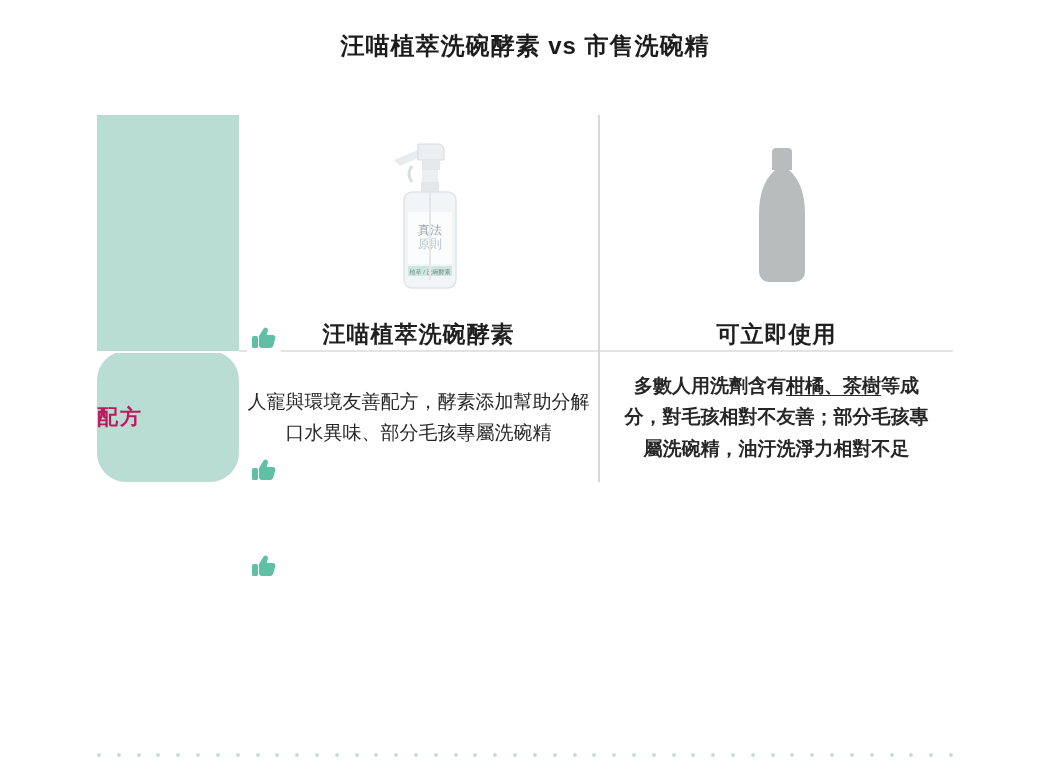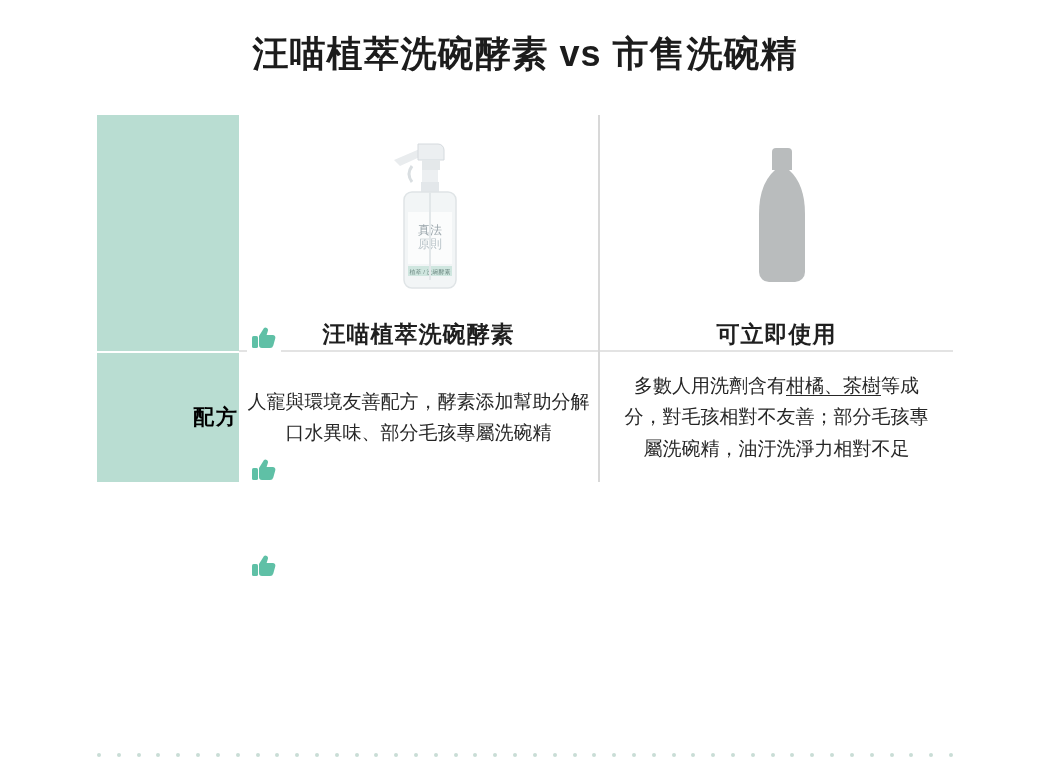--- a/index.html
+++ b/index.html
@@ -12,21 +12,21 @@
   .page {
     position: relative;
     width: 1050px; height: 781px;
     overflow: hidden;
     background: #ffffff;
   }
   .title {
     position: absolute;
     top: 30px; left: 0; width: 1050px;
     text-align: center;
-    font-size: 36px;
+    font-size: 24px;
     font-weight: bold;
     color: #1c1c1c;
     letter-spacing: 1px;
   }
   .table-wrap {
     position: absolute;
     left: 97px; top: 115px;
     width: 856px; height: 557px;
   }
   table.cmp {
@@ -39,26 +39,27 @@
     padding: 0;
   }
   
   .col-label { width: 142px; }
   .col-a { width: 360px; }
   .col-b { width: 354px; }
 
   
   .labelcell {
     background: #b9ddd2;
-    text-align: right;
+    text-align: left;
     font-size: 21px;
     font-weight: bold;
-    color: #000000;
+    color: #be185d;
     letter-spacing: 2px;
     position: relative;
+    border-radius: 29px;
   }
   .labelcell .sep {
     position: absolute;
     left: 0; right: 0; top: 0;
     height: 2px;
     background: #ffffff;
   }
   .head-green { background: #b9ddd2; }
 
   
@@ -89,21 +90,21 @@
     padding-left: 11px;
   }
 
   .celltext {
     font-size: 19px;
     line-height: 1.65;
     color: #262626;
     text-align: center;
     padding: 18px 22px;
   }
-  .celltext.b { padding: 18px 18px; }
+  .celltext.b { padding: 18px 18px; font-weight: bold; }
 
   u.u { text-decoration: underline; text-underline-offset: 3px; }
 
   
   .thumb {
     position: absolute;
     width: 34px; height: 34px;
   }
   .thumb svg { display: block; }
 

